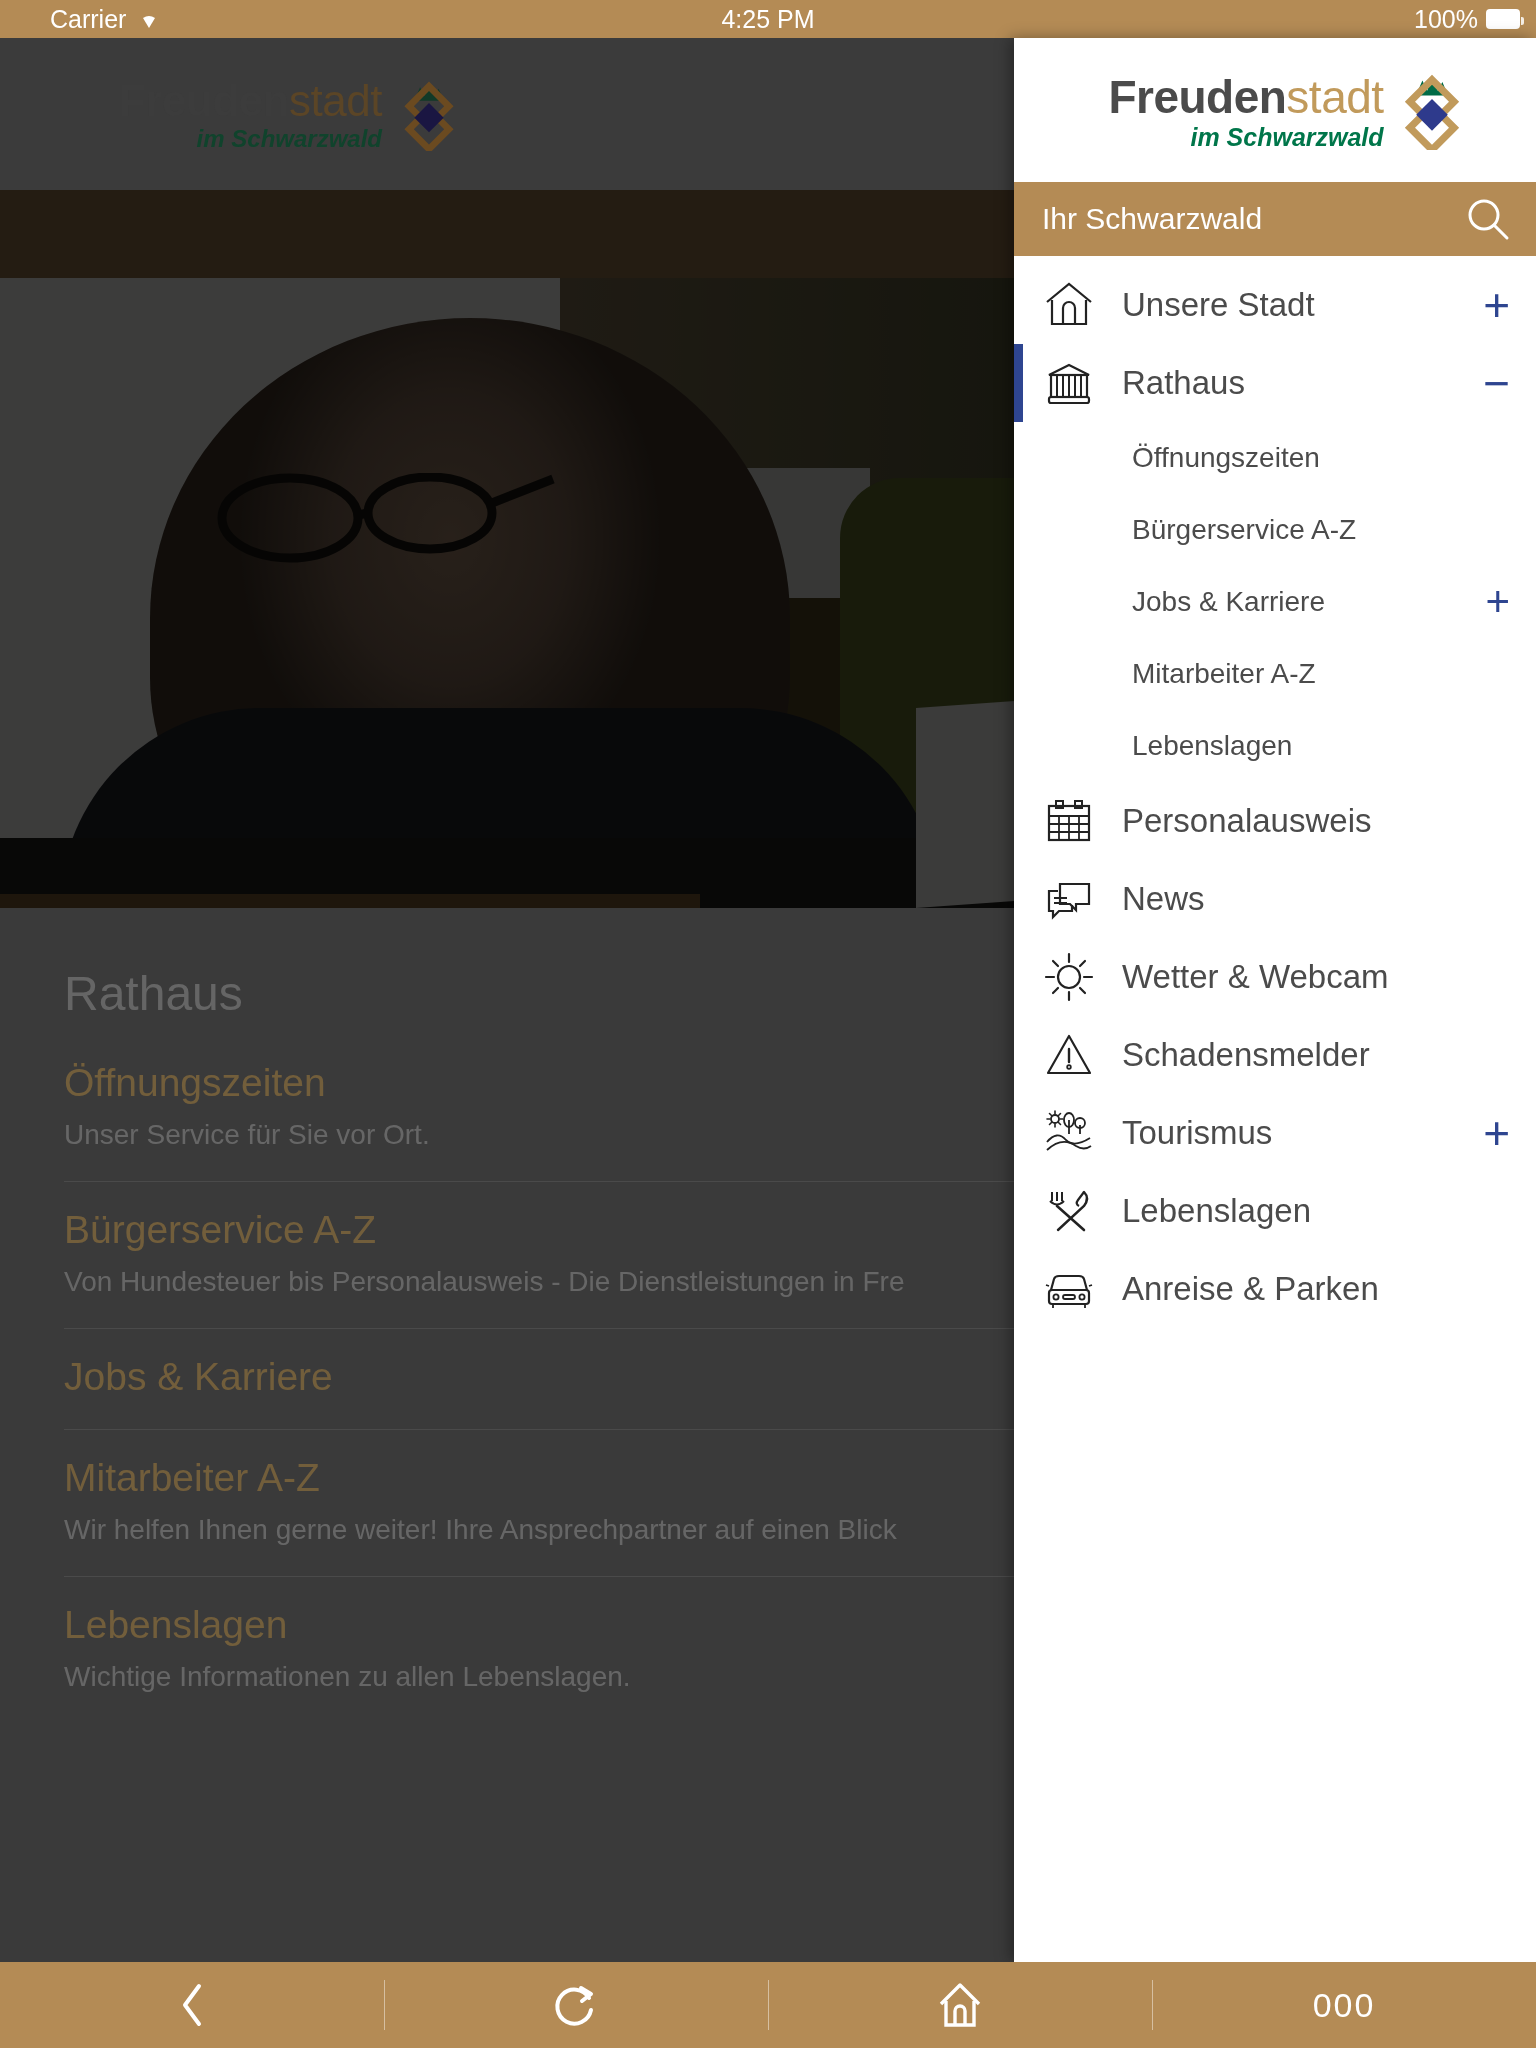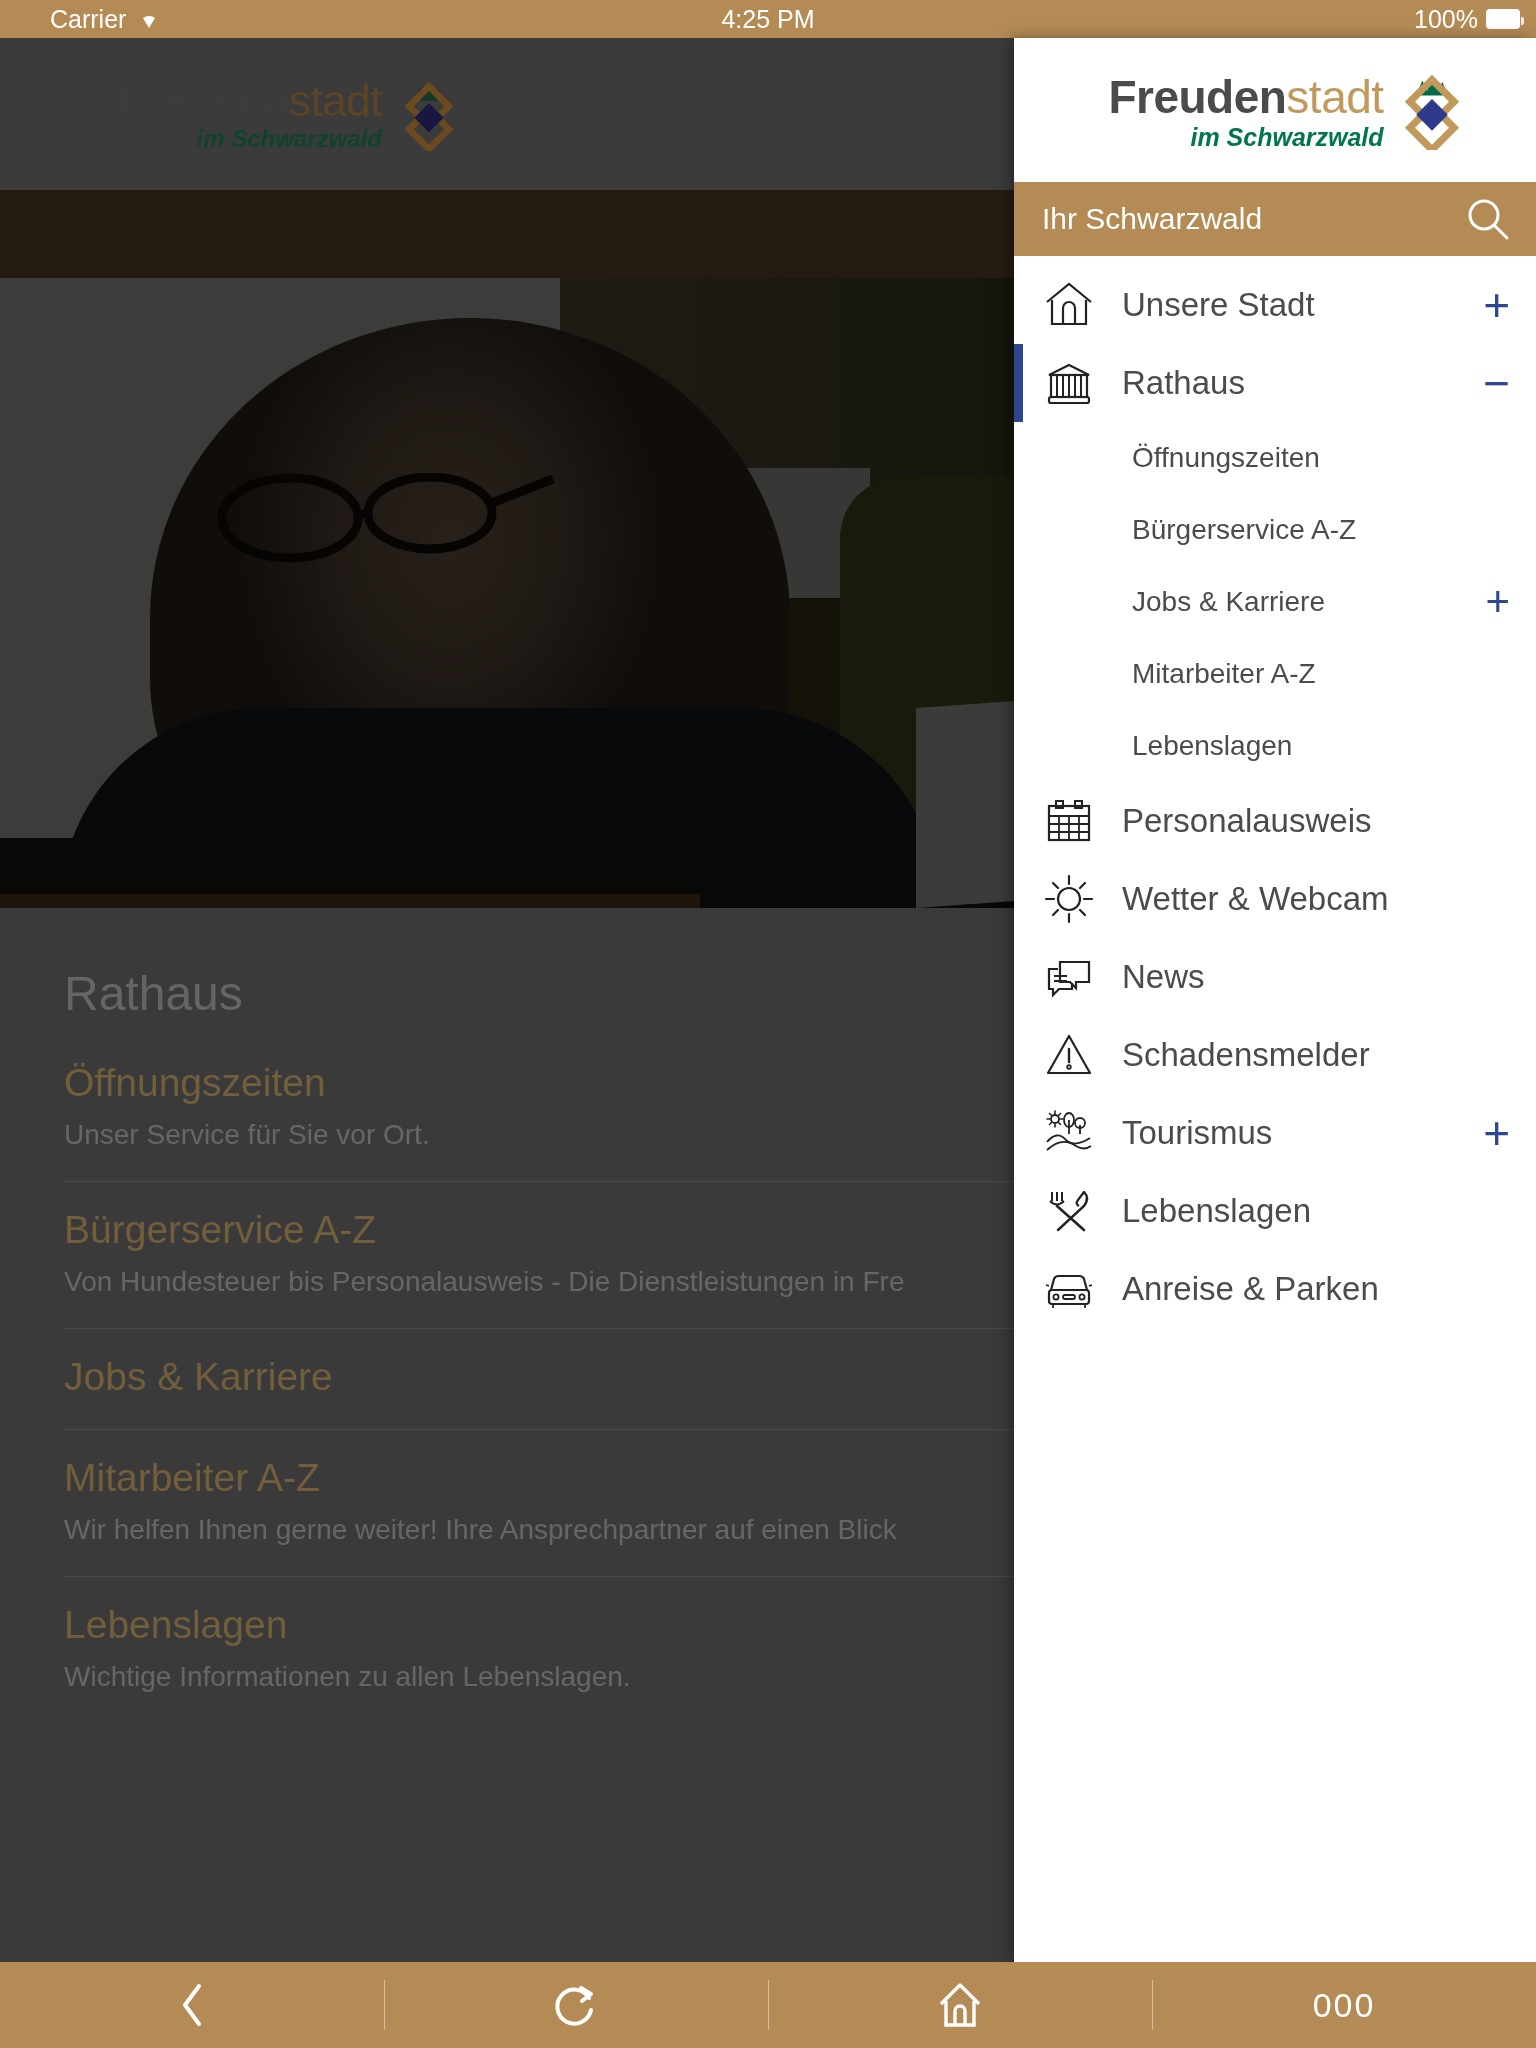--- a/index.html
+++ b/index.html
@@ -350,37 +350,37 @@
             <path d="M17 22 L17 46 M27 22 L27 46 M37 22 L37 46 M7 30 L47 30 M7 38 L47 38" stroke="#222" stroke-width="1.8"></path>
           </svg>
         </span>
         <span class="nav-label">Personalausweis</span>
         <span class="nav-toggle"></span>
       </div>
 
       <div class="nav-row">
         <span class="nav-icon">
           <svg width="54" height="54" viewBox="0 0 54 54">
-            <circle cx="27" cy="27" r="11" fill="none" stroke="#222" stroke-width="2.2"></circle>
-            <path d="M27 4 L27 12 M27 42 L27 50 M4 27 L12 27 M42 27 L50 27 M11 11 L16 16 M38 38 L43 43 M43 11 L38 16 M16 38 L11 43" stroke="#222" stroke-width="2.2" stroke-linecap="round"></path>
-          </svg>
-        </span>
-        <span class="nav-label">Wetter &amp; Webcam</span>
-        <span class="nav-toggle"></span>
-      </div>
-
-      <div class="nav-row">
-        <span class="nav-icon">
-          <svg width="54" height="54" viewBox="0 0 54 54">
             <path d="M18 12 L47 12 L47 32 L34 32 L34 38 L28 32 L18 32 Z" fill="none" stroke="#222" stroke-width="2.2"></path>
             <path d="M16 19 L7 19 L7 39 L11 39 L11 45 L17 39 L30 39 L30 33" fill="none" stroke="#222" stroke-width="2.2"></path>
             <path d="M12 26 L25 26 M12 31 L25 31" stroke="#222" stroke-width="1.8"></path>
           </svg>
         </span>
         <span class="nav-label">News</span>
+        <span class="nav-toggle"></span>
+      </div>
+
+      <div class="nav-row">
+        <span class="nav-icon">
+          <svg width="54" height="54" viewBox="0 0 54 54">
+            <circle cx="27" cy="27" r="11" fill="none" stroke="#222" stroke-width="2.2"></circle>
+            <path d="M27 4 L27 12 M27 42 L27 50 M4 27 L12 27 M42 27 L50 27 M11 11 L16 16 M38 38 L43 43 M43 11 L38 16 M16 38 L11 43" stroke="#222" stroke-width="2.2" stroke-linecap="round"></path>
+          </svg>
+        </span>
+        <span class="nav-label">Wetter &amp; Webcam</span>
         <span class="nav-toggle"></span>
       </div>
 
       <div class="nav-row">
         <span class="nav-icon">
           <svg width="54" height="54" viewBox="0 0 54 54">
             <path d="M27 8 L48 45 L6 45 Z" fill="none" stroke="#222" stroke-width="2.2" stroke-linejoin="round"></path>
             <path d="M27 21 L27 34" stroke="#222" stroke-width="2.4" stroke-linecap="round"></path>
             <circle cx="27" cy="39" r="1.8" fill="none" stroke="#222" stroke-width="1.8"></circle>
           </svg>

